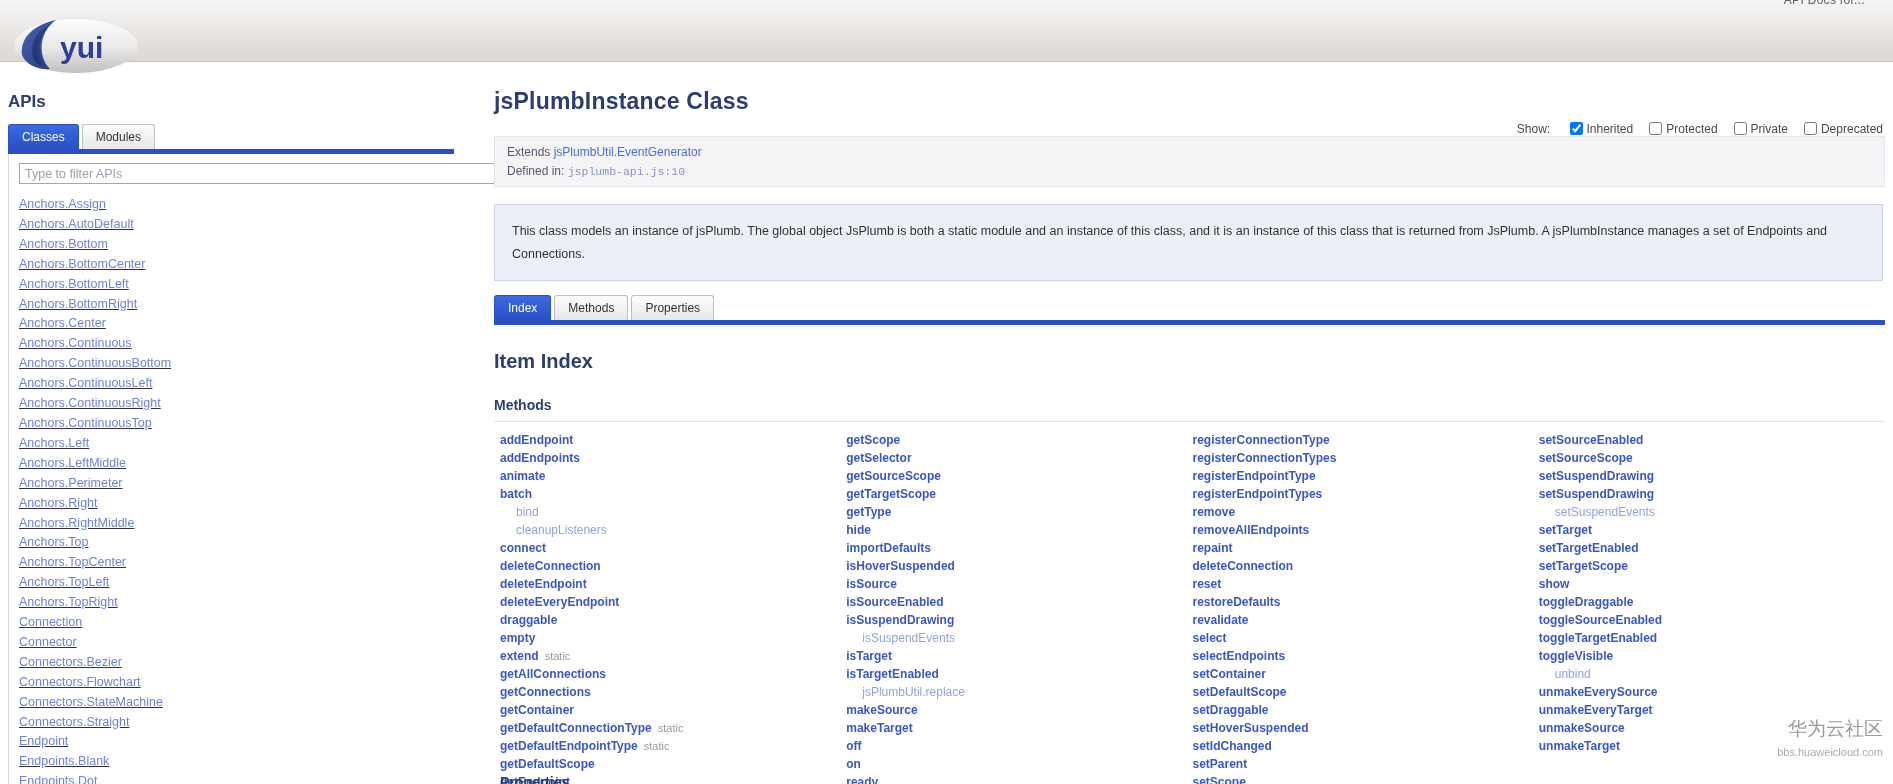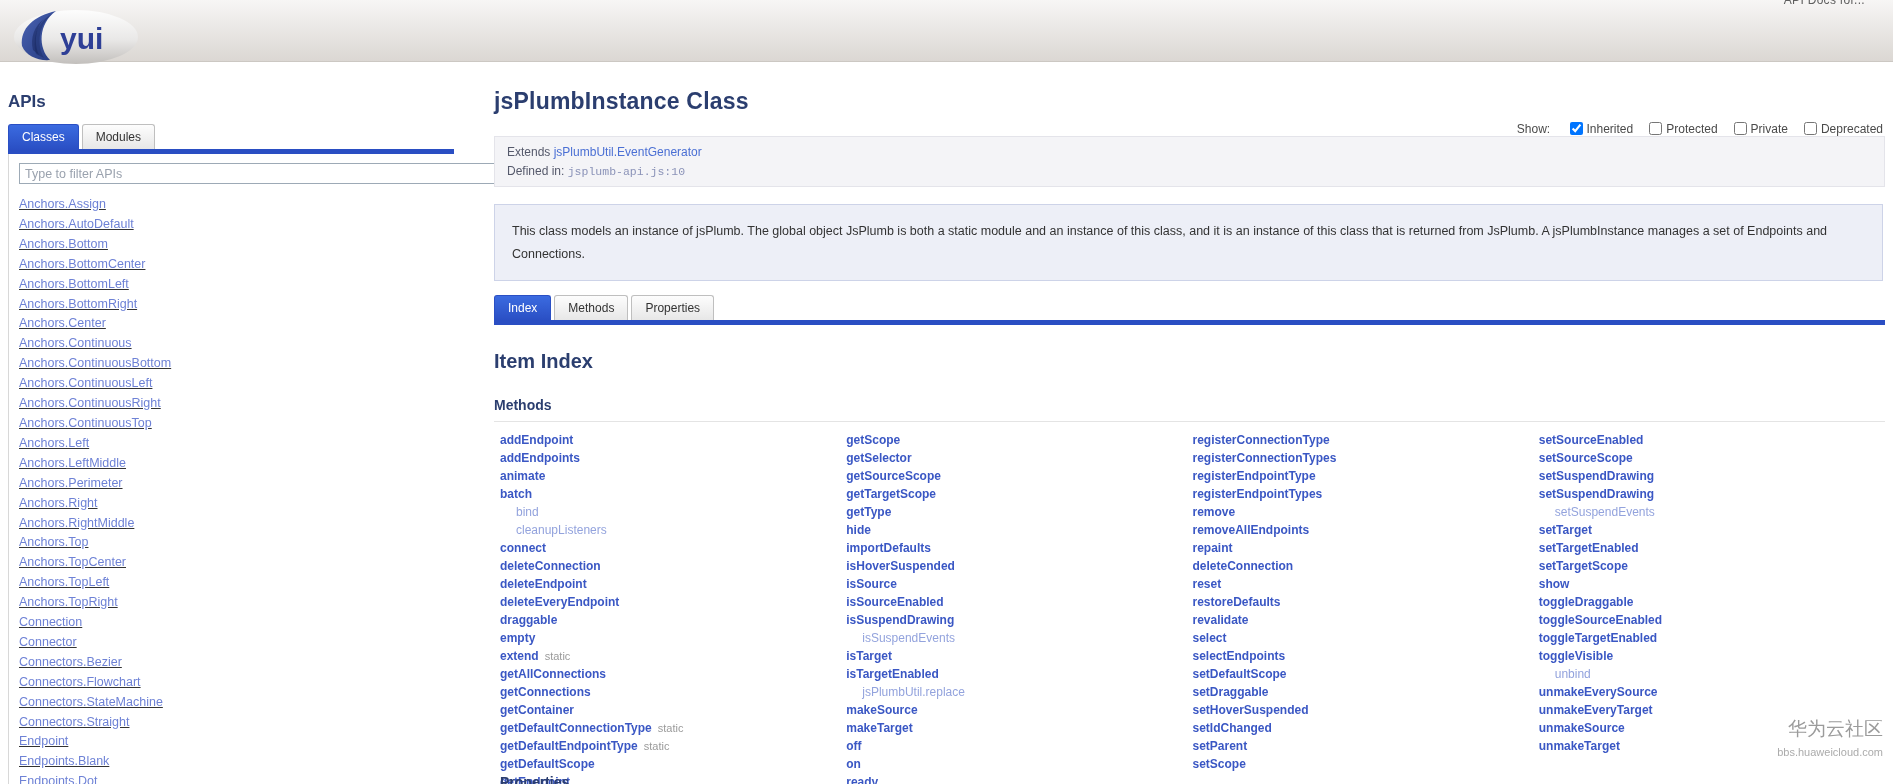--- a/index.html
+++ b/index.html
@@ -9,21 +9,21 @@
     background:#fff; font-family:"Liberation Sans", sans-serif; color:#333;
   }
   a { text-decoration:none; cursor:pointer; }
 
   
   .hd {
     position:absolute; top:0; left:0; right:0; height:62px;
     background:linear-gradient(#f7f6f5, #dbd7d3);
     border-bottom:1px solid #ccc8c3;
   }
-  .logo { position:absolute; left:12px; top:8px; }
+  .logo { position:absolute; left:12px; top:17px; }
   .hd-cut-text {
     position:absolute; top:-7px; right:28px; font-size:12px; color:#5f5f5f;
     letter-spacing:0.3px;
   }
 
   
   .sidebar { position:absolute; left:8px; top:92px; width:446px; }
   .sidebar-title { font-size:17px; font-weight:bold; color:#2b3e6f; margin-bottom:12px; }
   .tabs { display:flex; align-items:flex-end; }
   .tab {
@@ -243,20 +243,21 @@
           <div class="method-item"><a href="#" class="method-link">registerEndpointTypes</a></div>
           <div class="method-item"><a href="#" class="method-link">remove</a></div>
           <div class="method-item"><a href="#" class="method-link">removeAllEndpoints</a></div>
           <div class="method-item"><a href="#" class="method-link">repaint</a></div>
           <div class="method-item"><a href="#" class="method-link">deleteConnection</a></div>
           <div class="method-item"><a href="#" class="method-link">reset</a></div>
           <div class="method-item"><a href="#" class="method-link">restoreDefaults</a></div>
           <div class="method-item"><a href="#" class="method-link">revalidate</a></div>
           <div class="method-item"><a href="#" class="method-link">select</a></div>
           <div class="method-item"><a href="#" class="method-link">selectEndpoints</a></div>
+          <div class="method-item"><a href="#" class="method-link">setContainer</a></div>
           <div class="method-item"><a href="#" class="method-link">setDefaultScope</a></div>
           <div class="method-item"><a href="#" class="method-link">setDraggable</a></div>
           <div class="method-item"><a href="#" class="method-link">setHoverSuspended</a></div>
           <div class="method-item"><a href="#" class="method-link">setIdChanged</a></div>
           <div class="method-item"><a href="#" class="method-link">setParent</a></div>
           <div class="method-item"><a href="#" class="method-link">setScope</a></div>
         </div>
         <div class="method-col">
           <div class="method-item"><a href="#" class="method-link">setSourceEnabled</a></div>
           <div class="method-item"><a href="#" class="method-link">setSourceScope</a></div>

